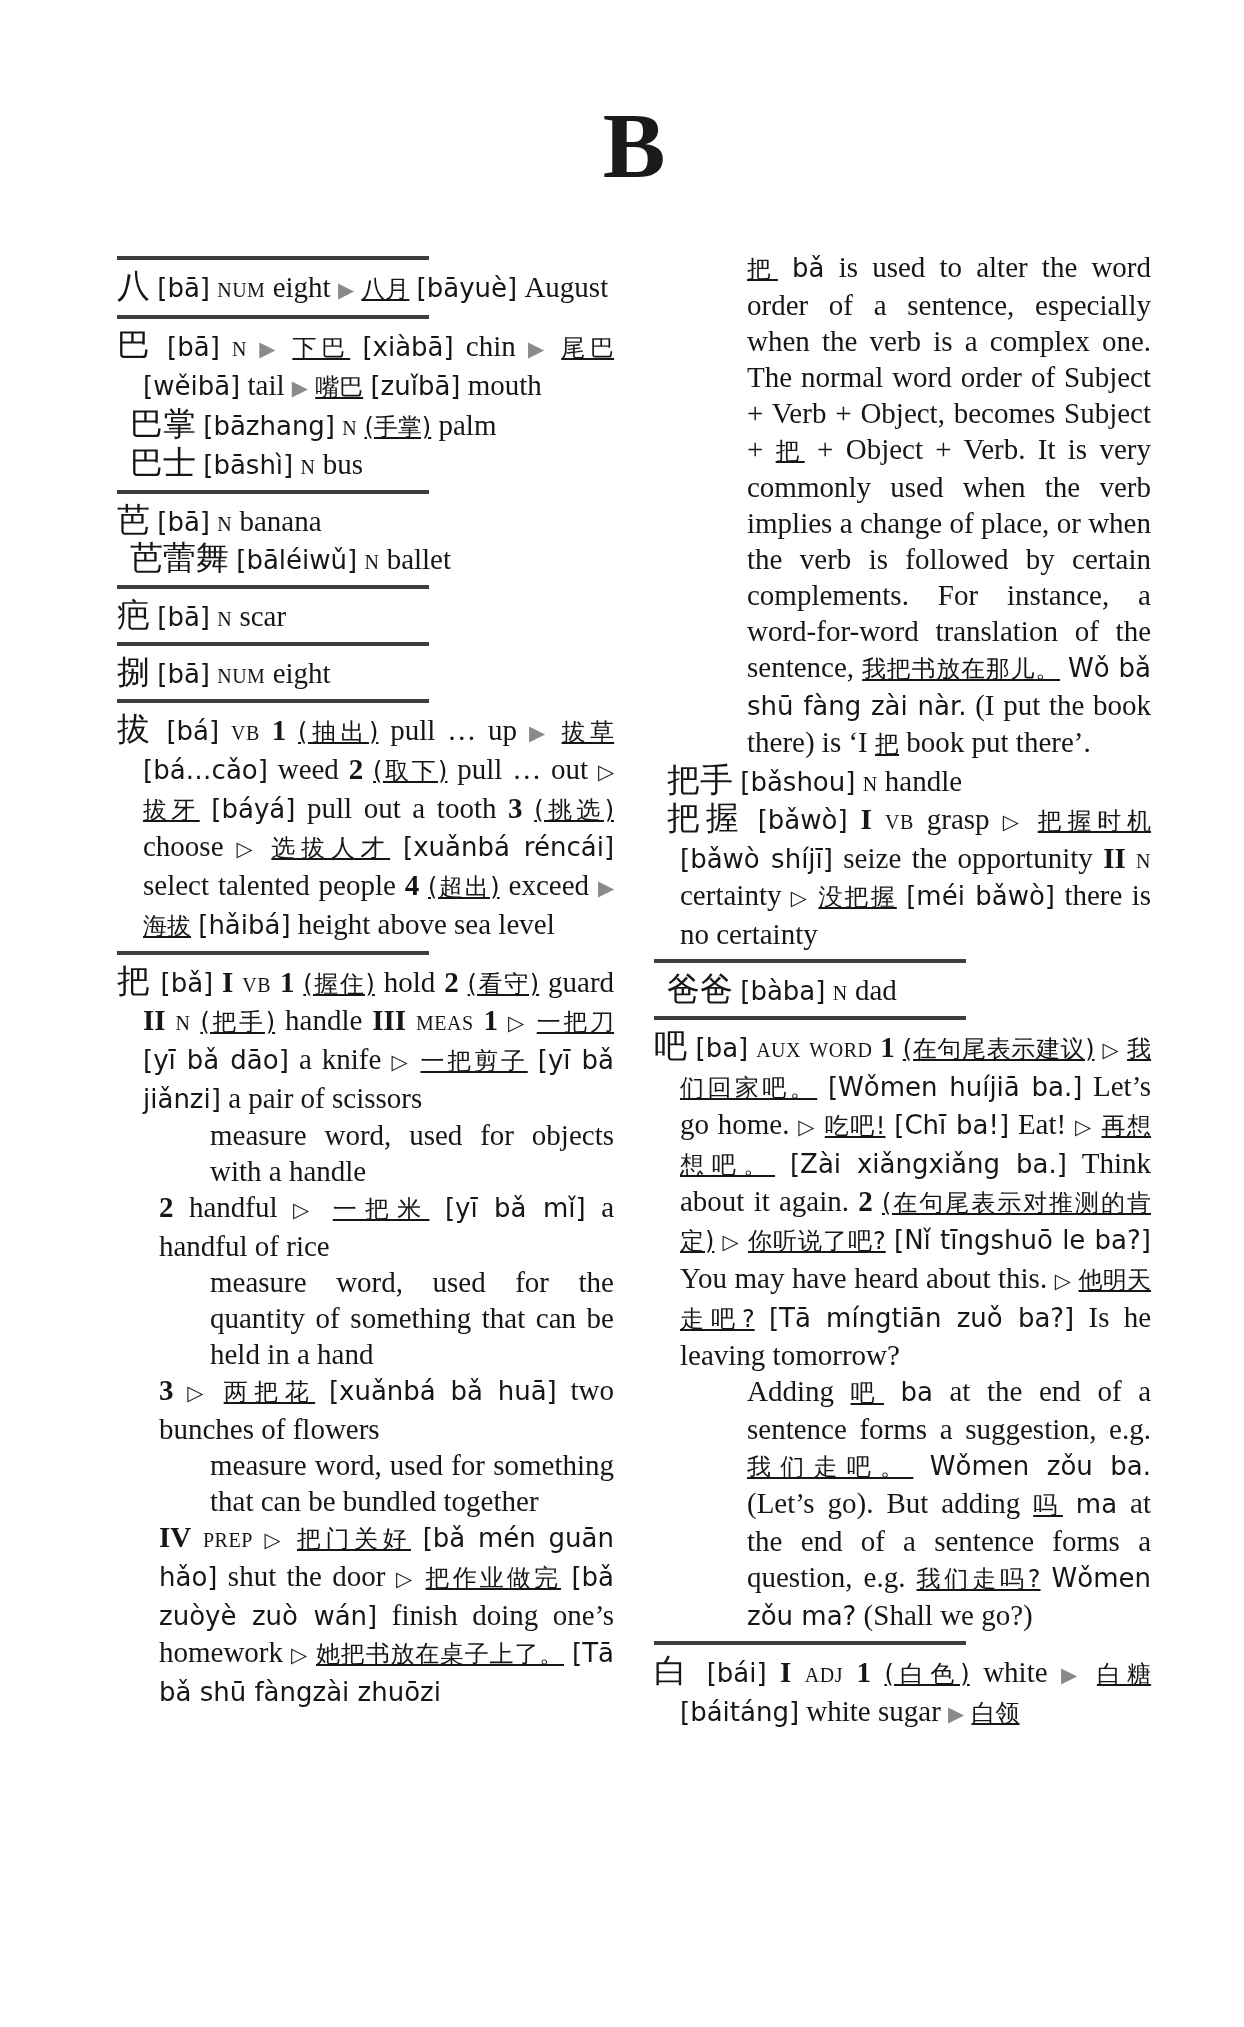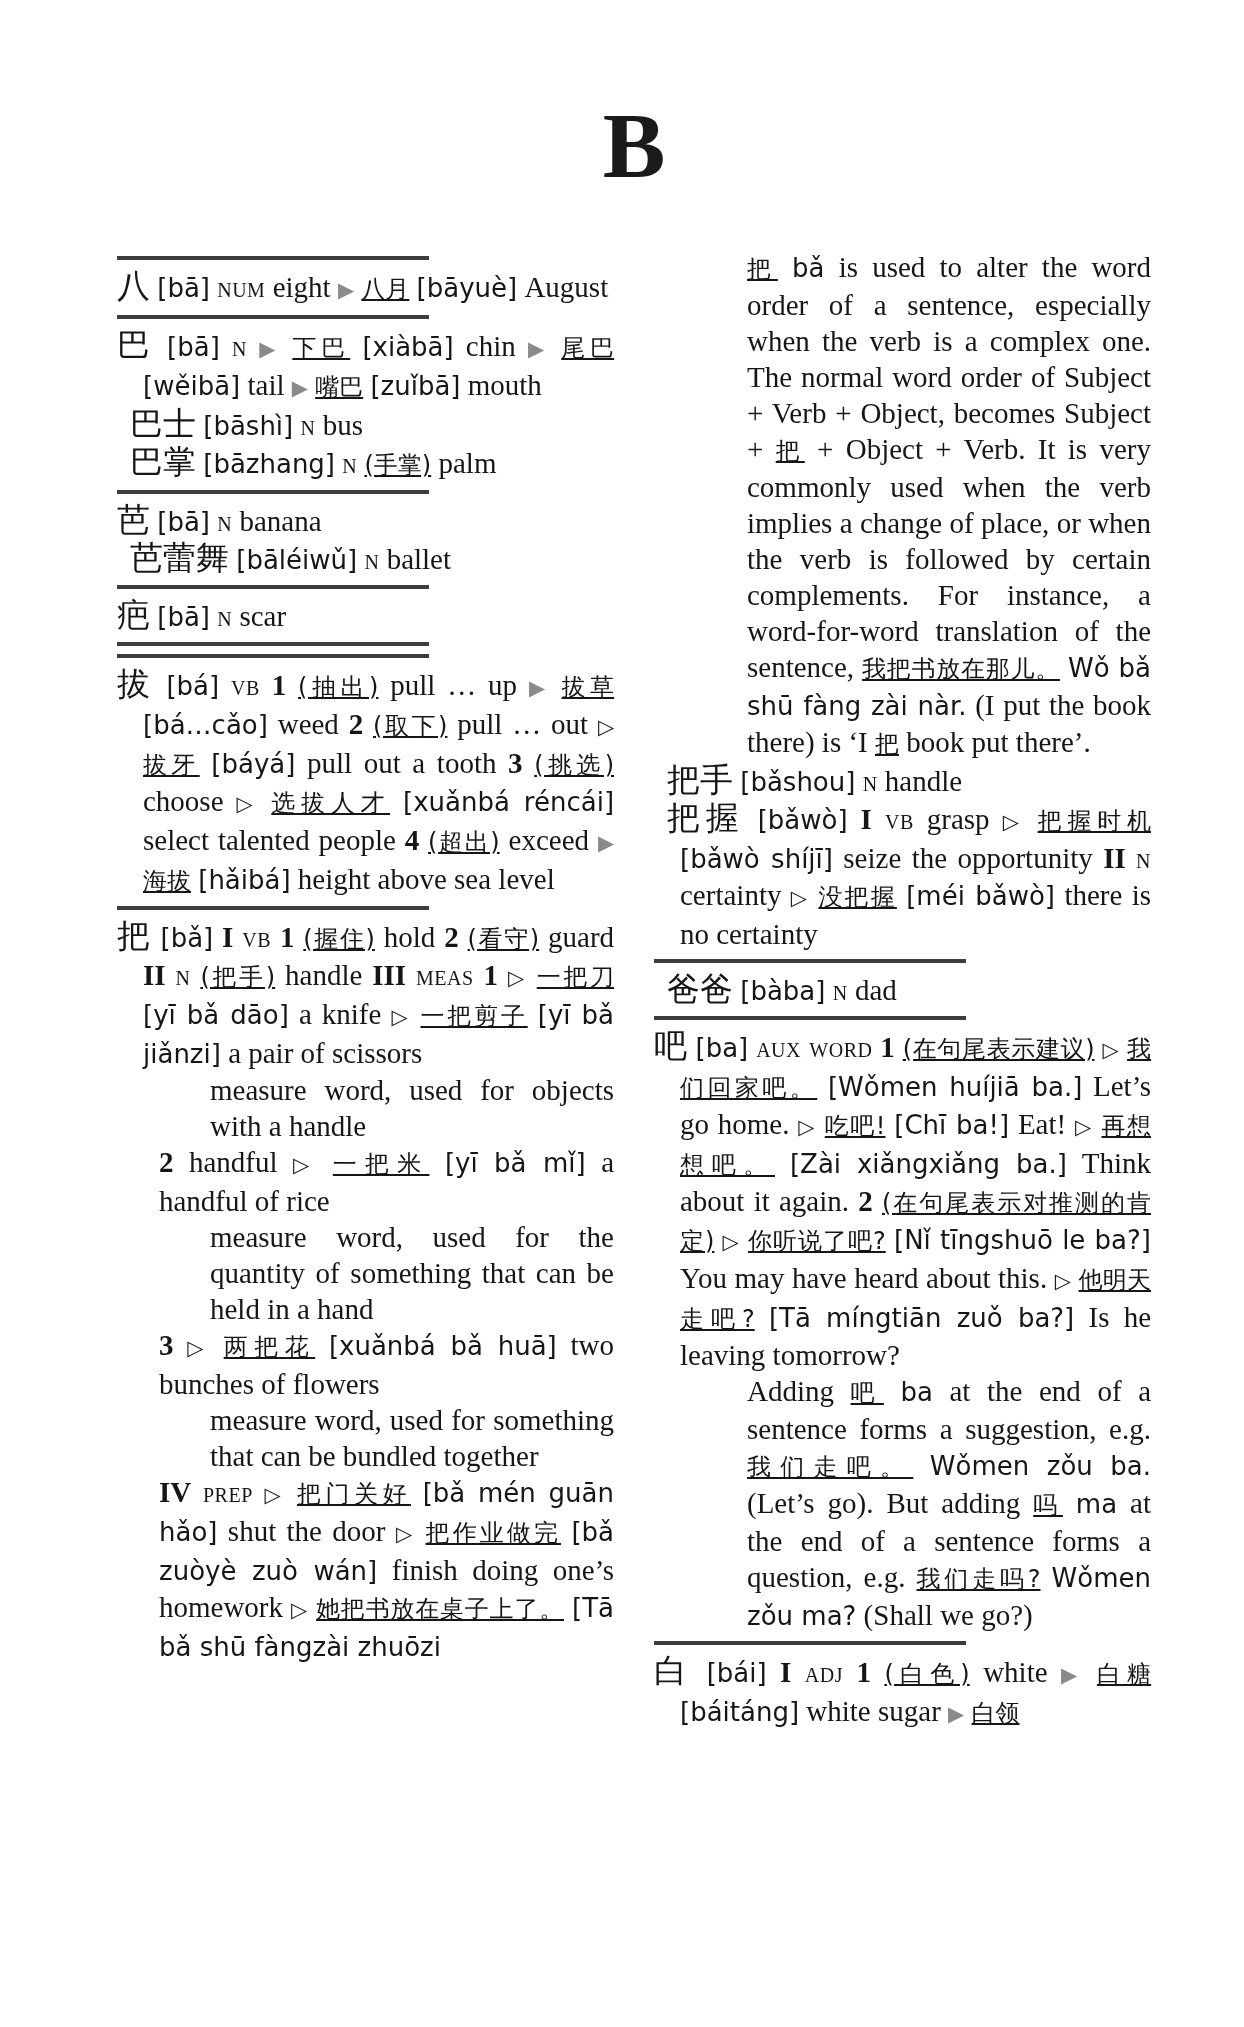--- a/index.html
+++ b/index.html
@@ -32,28 +32,29 @@
 </head>
 <body>
 
 <div class="page">
   <div class="letter-head">B</div>
   <div class="col col-left" id="col-left">
       <div class="rule"></div>
       <p class="entry"><span class="s-hw">八</span> <span class="s-py">[bā]</span> <span class="s-pos">NUM</span> <span class="s-en">eight</span> <span class="s-tf">▶</span> <span class="s-zh">八月</span> <span class="s-py">[bāyuè]</span> <span class="s-en">August</span></p>
       <div class="rule"></div>
       <p class="entry"><span class="s-hw">巴</span> <span class="s-py">[bā]</span> <span class="s-pos">N</span> <span class="s-tf">▶</span> <span class="s-zh">下巴</span> <span class="s-py">[xiàbā]</span> <span class="s-en">chin</span> <span class="s-tf">▶</span> <span class="s-zh">尾巴</span> <span class="s-py">[wěibā]</span> <span class="s-en">tail</span> <span class="s-tf">▶</span> <span class="s-zh">嘴巴</span> <span class="s-py">[zuǐbā]</span> <span class="s-en">mouth</span></p>
+      <p class="sub"><span class="s-hw">巴掌</span> <span class="s-py">[bāzhang]</span> <span class="s-pos">N</span> <span class="s-zh">(手掌)</span> <span class="s-en">palm</span></p>
       <p class="sub"><span class="s-hw">巴士</span> <span class="s-py">[bāshì]</span> <span class="s-pos">N</span> <span class="s-en">bus</span></p>
-      <p class="sub"><span class="s-hw">巴掌</span> <span class="s-py">[bāzhang]</span> <span class="s-pos">N</span> <span class="s-zh">(手掌)</span> <span class="s-en">palm</span></p>
       <div class="rule"></div>
       <p class="entry"><span class="s-hw">芭</span> <span class="s-py">[bā]</span> <span class="s-pos">N</span> <span class="s-en">banana</span></p>
       <p class="sub"><span class="s-hw">芭蕾舞</span> <span class="s-py">[bāléiwǔ]</span> <span class="s-pos">N</span> <span class="s-en">ballet</span></p>
       <div class="rule"></div>
       <p class="entry"><span class="s-hw">疤</span> <span class="s-py">[bā]</span> <span class="s-pos">N</span> <span class="s-en">scar</span></p>
       <div class="rule"></div>
+      <p class="entry"><span class="s-hw">捌</span> <span class="s-py">[bā]</span> <span class="s-pos">NUM</span> <span class="s-en">eight</span></p>
       <div class="rule"></div>
       <p class="entry"><span class="s-hw">拔</span> <span class="s-py">[bá]</span> <span class="s-pos">VB</span> <span class="s-b">1</span> <span class="s-zh">(抽出)</span> <span class="s-en">pull … up</span> <span class="s-tf">▶</span> <span class="s-zh">拔草</span> <span class="s-py">[bá…cǎo]</span> <span class="s-en">weed</span> <span class="s-b">2</span> <span class="s-zh">(取下)</span> <span class="s-en">pull … out</span> <span class="s-to">▷</span> <span class="s-zh">拔牙</span> <span class="s-py">[báyá]</span> <span class="s-en">pull out a tooth</span> <span class="s-b">3</span> <span class="s-zh">(挑选)</span> <span class="s-en">choose</span> <span class="s-to">▷</span> <span class="s-zh">选拔人才</span> <span class="s-py">[xuǎnbá réncái]</span> <span class="s-en">select talented people</span> <span class="s-b">4</span> <span class="s-zh">(超出)</span> <span class="s-en">exceed</span> <span class="s-tf">▶</span> <span class="s-zh">海拔</span> <span class="s-py">[hǎibá]</span> <span class="s-en">height above sea level</span></p>
       <div class="rule"></div>
       <p class="entry"><span class="s-hw">把</span> <span class="s-py">[bǎ]</span> <span class="s-b">I</span> <span class="s-pos">VB</span> <span class="s-b">1</span> <span class="s-zh">(握住)</span> <span class="s-en">hold</span> <span class="s-b">2</span> <span class="s-zh">(看守)</span> <span class="s-en">guard</span> <span class="s-b">II</span> <span class="s-pos">N</span> <span class="s-zh">(把手)</span> <span class="s-en">handle</span> <span class="s-b">III</span> <span class="s-pos">MEAS</span> <span class="s-b">1</span> <span class="s-to">▷</span> <span class="s-zh">一把刀</span> <span class="s-py">[yī bǎ dāo]</span> <span class="s-en">a knife</span> <span class="s-to">▷</span> <span class="s-zh">一把剪子</span> <span class="s-py">[yī bǎ jiǎnzi]</span> <span class="s-en">a pair of scissors</span></p>
       <p class="note"><span class="s-en">measure word, used for objects with a handle</span></p>
       <p class="cont"><span class="s-b">2</span> <span class="s-en">handful</span> <span class="s-to">▷</span> <span class="s-zh">一把米</span> <span class="s-py">[yī bǎ mǐ]</span> <span class="s-en">a handful of rice</span></p>
       <p class="note"><span class="s-en">measure word, used for the quantity of something that can be held in a hand</span></p>
       <p class="cont"><span class="s-b">3</span> <span class="s-to">▷</span> <span class="s-zh">两把花</span> <span class="s-py">[xuǎnbá bǎ huā]</span> <span class="s-en">two bunches of flowers</span></p>
       <p class="note"><span class="s-en">measure word, used for something that can be bundled together</span></p>
       <p class="cont"><span class="s-b">IV</span> <span class="s-pos">PREP</span> <span class="s-to">▷</span> <span class="s-zh">把门关好</span> <span class="s-py">[bǎ mén guān hǎo]</span> <span class="s-en">shut the door</span> <span class="s-to">▷</span> <span class="s-zh">把作业做完</span> <span class="s-py">[bǎ zuòyè zuò wán]</span> <span class="s-en">finish doing one’s homework</span> <span class="s-to">▷</span> <span class="s-zh">她把书放在桌子上了。</span> <span class="s-py">[Tā bǎ shū fàngzài zhuōzi</span></p>

